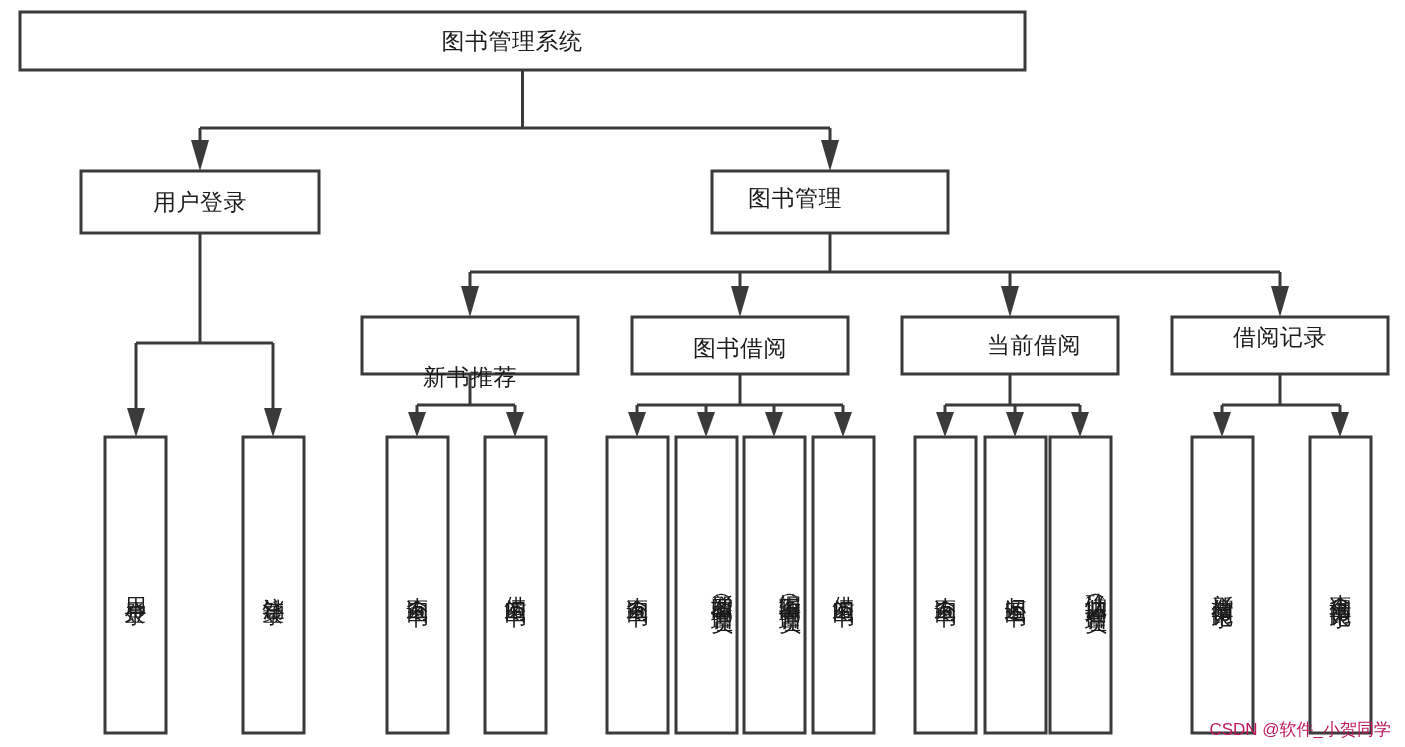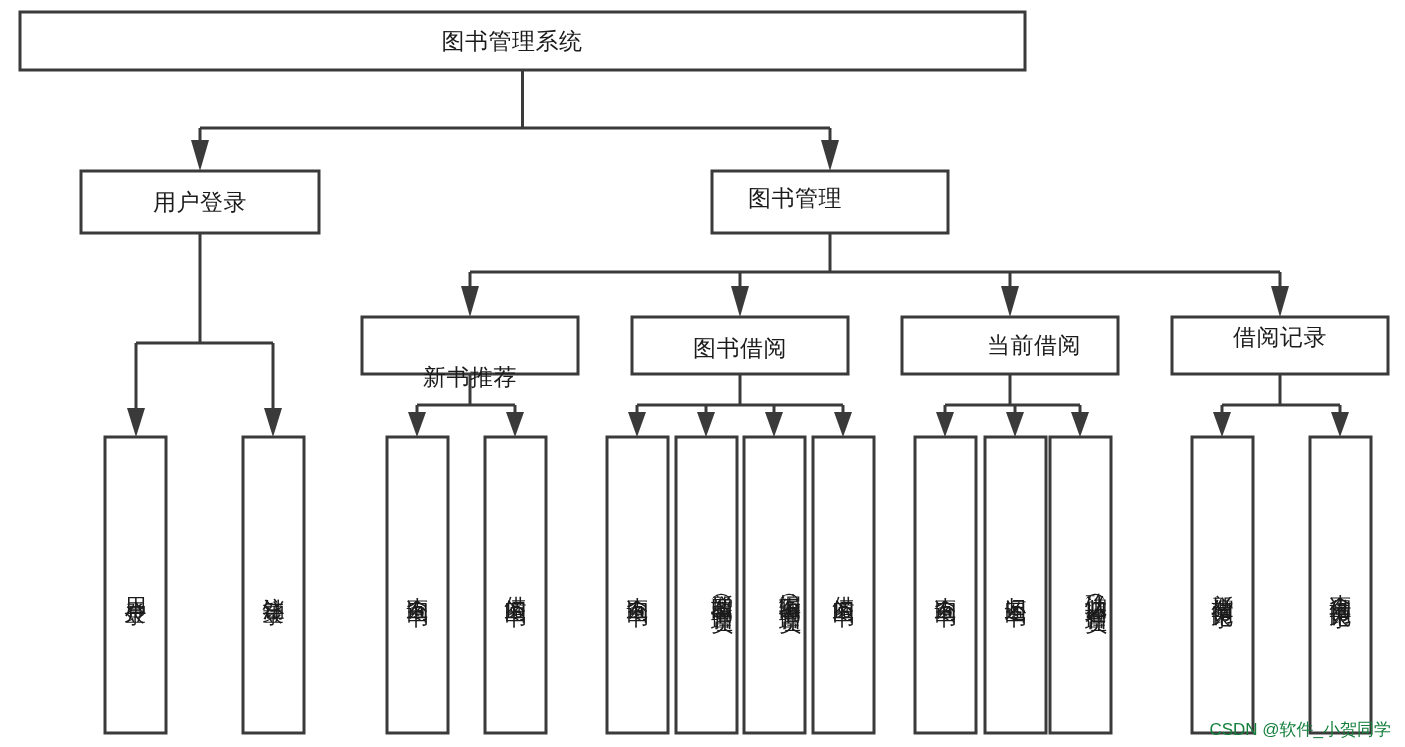--- a/index.html
+++ b/index.html
@@ -64,21 +64,21 @@
     pointer-events: none;
   }
   .node-label-v.centered {
     align-items: center;
   }
   .watermark {
     position: absolute;
     right: 14px;
     bottom: 6px;
     font-size: 17px;
-    color: #15803d;
+    color: #be185d;
     white-space: nowrap;
     pointer-events: none;
     margin-left: 28px;
   }
 </style>
 </head>
 <body>
 
 <div id="diagram-root">
 

